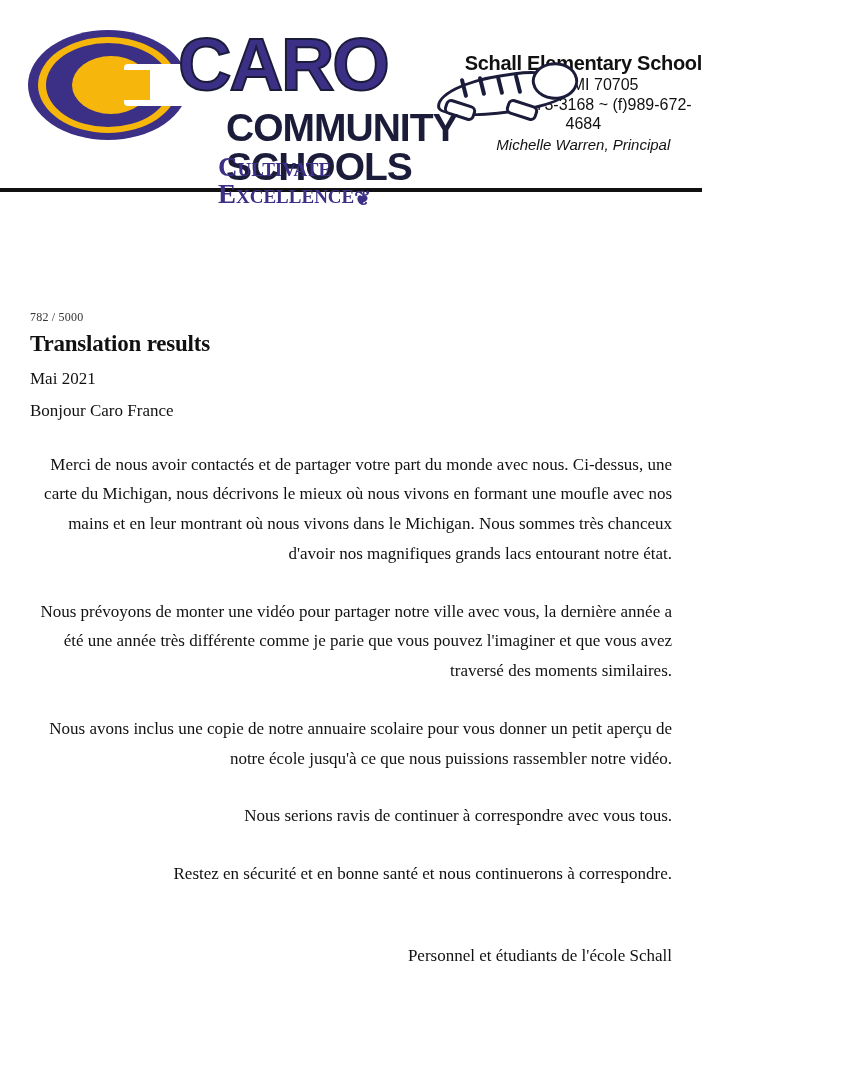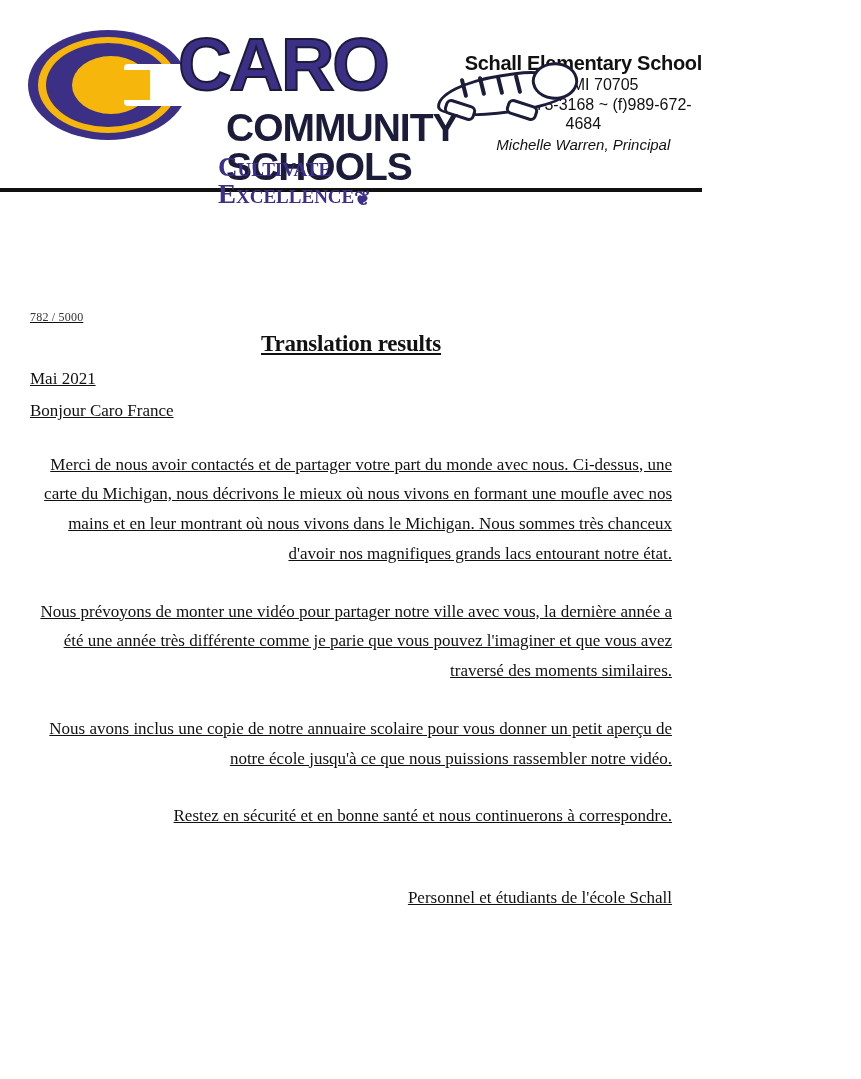--- a/index.html
+++ b/index.html
@@ -216,33 +216,31 @@
   }
   .school-info .principal {
     font-size: 15px;
     font-style: italic;
     margin-top: 2px;
   }
 
   
   .content {
     padding: 118px 30px 0 30px;
-    text-decoration: underline;
   }
   .char-count {
     font-size: 12px;
     color: #333333;
     letter-spacing: 0.2px;
   }
   .results-title {
     font-size: 23px;
     font-weight: bold;
     margin-top: 6px;
     letter-spacing: -0.2px;
-    text-align: center;
   }
   .meta-line {
     font-size: 17px;
     margin-top: 11px;
     line-height: 1.25;
   }
   .para {
     font-size: 17px;
     line-height: 1.75;
     margin-top: 28px;
@@ -304,16 +302,17 @@
 
   <div class="content">
     <div class="char-count">782 / 5000</div>
     <div class="results-title">Translation results</div>
     <div class="meta-line">Mai 2021</div>
     <div class="meta-line">Bonjour Caro France</div>
 
     <p class="para">Merci de nous avoir contactés et de partager votre part du monde avec nous. Ci-dessus, une carte du Michigan, nous décrivons le mieux où nous vivons en formant une moufle avec nos mains et en leur montrant où nous vivons dans le Michigan. Nous sommes très chanceux d'avoir nos magnifiques grands lacs entourant notre état.</p>
     <p class="para indent">Nous prévoyons de monter une vidéo pour partager notre ville avec vous, la dernière année a été une année très différente comme je parie que vous pouvez l'imaginer et que vous avez traversé des moments similaires.</p>
     <p class="para indent">Nous avons inclus une copie de notre annuaire scolaire pour vous donner un petit aperçu de notre école jusqu'à ce que nous puissions rassembler notre vidéo.</p>
+    <p class="para indent">Nous serions ravis de continuer à correspondre avec vous tous.</p>
     <p class="para">Restez en sécurité et en bonne santé et nous continuerons à correspondre.</p>
     <p class="para signature">Personnel et étudiants de l'école Schall</p>
   </div>
 </div>
 
 </body></html>

